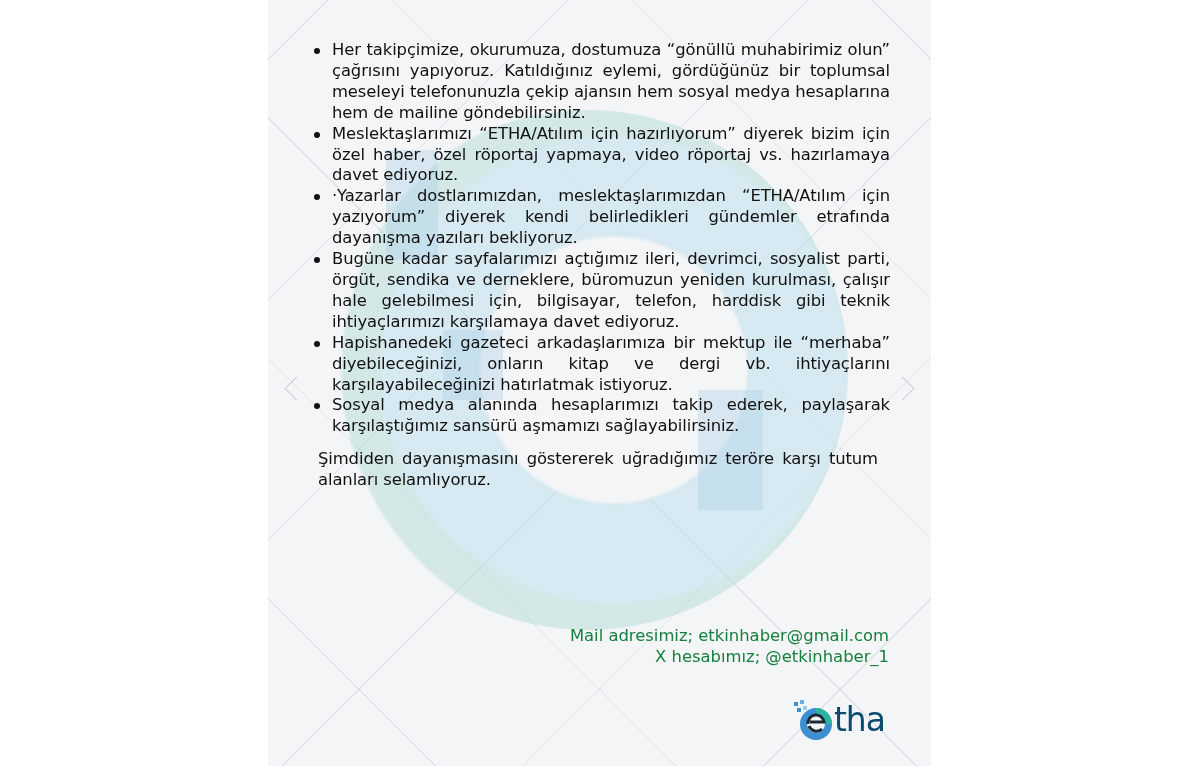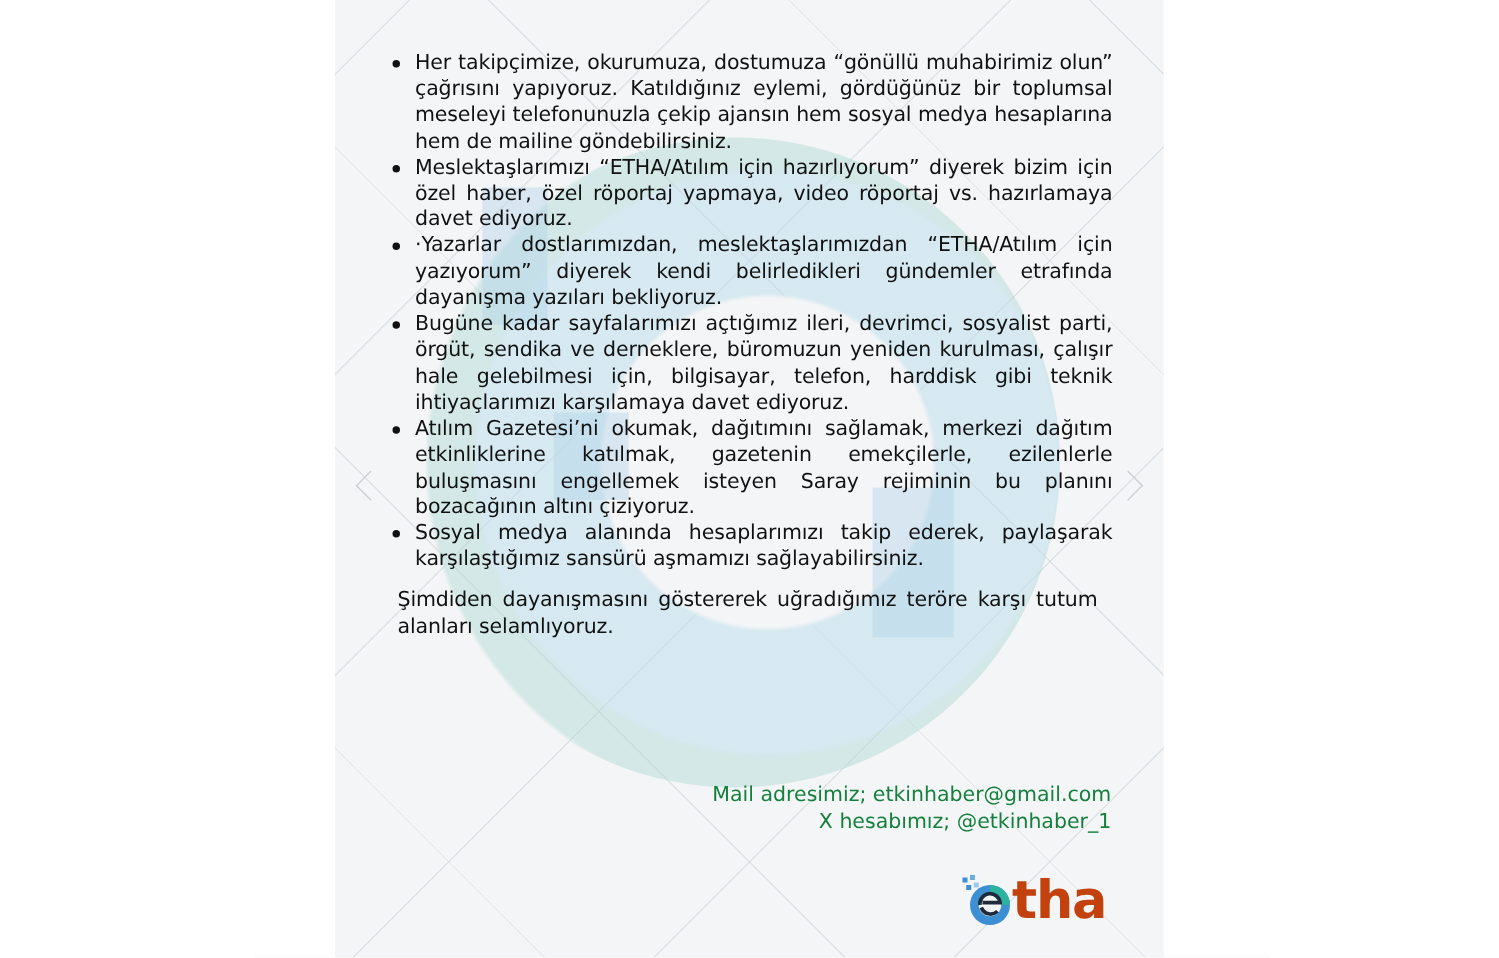--- a/index.html
+++ b/index.html
@@ -12,21 +12,21 @@
     background:radial-gradient(circle at 55% 50%, rgba(244,245,246,1) 0 34%, rgba(190,222,236,.55) 35% 60%, rgba(170,216,212,.45) 61% 70%, rgba(244,245,246,0) 71%);}
   .wm-block{position:absolute;background:rgba(180,212,232,.45);}
   .content{position:absolute;left:38px;top:40px;width:584px;color:#111;font-size:16.4px;line-height:20.9px;letter-spacing:-0.1px;}
   ul{margin:0;padding:0 0 0 26px;list-style:none;}
   li{position:relative;text-align:justify;text-align-last:left;}
   li .bullet{position:absolute;left:-18px;top:8px;width:6px;height:6px;border-radius:50%;background:#111;}
   .closing{text-align:justify;margin:12px;}
   .contact{position:absolute;right:42px;top:625px;text-align:right;font-size:16.4px;line-height:21px;color:#15803d;}
   .logo{position:absolute;right:46px;top:698px;display:flex;align-items:center;}
   .logo-mark{width:42px;height:44px;position:relative;}
-  .logo-text{font-family:"DejaVu Sans",sans-serif;font-weight:bold;font-size:42px;color:#c2410c;letter-spacing:-1px;line-height:44px;}
+  .logo-text{font-family:"DejaVu Sans",sans-serif;font-weight:normal;font-size:33px;color:#0c4a6e;letter-spacing:-1px;line-height:44px;}
   .arrow{position:absolute;top:380px;width:16px;height:16px;border-left:1.5px solid #c9ccd0;border-bottom:1.5px solid #c9ccd0;}
 </style>
 </head>
 <body>
 
 <div class="poster">
   <div class="bg-pattern"></div>
   <div class="watermark"></div>
   <div class="wm-block" style="left:118px;top:150px;width:52px;height:110px;"></div>
   <div class="wm-block" style="left:175px;top:330px;width:60px;height:70px;"></div>
@@ -34,21 +34,21 @@
 
   <div class="arrow" style="left:20px;transform:rotate(45deg);"></div>
   <div class="arrow" style="right:20px;transform:rotate(-135deg);"></div>
 
   <div class="content">
     <ul>
       <li><span class="bullet"></span><span>Her takipçimize, okurumuza, dostumuza “gönüllü muhabirimiz olun” çağrısını yapıyoruz. Katıldığınız eylemi, gördüğünüz bir toplumsal meseleyi telefonunuzla çekip ajansın hem sosyal medya hesaplarına hem de mailine göndebilirsiniz.</span></li>
       <li><span class="bullet"></span><span>Meslektaşlarımızı “ETHA/Atılım için hazırlıyorum” diyerek bizim için özel haber, özel röportaj yapmaya, video röportaj vs. hazırlamaya davet ediyoruz.</span></li>
       <li><span class="bullet"></span><span>·Yazarlar dostlarımızdan, meslektaşlarımızdan “ETHA/Atılım için yazıyorum” diyerek kendi belirledikleri gündemler etrafında dayanışma yazıları bekliyoruz.</span></li>
       <li><span class="bullet"></span><span>Bugüne kadar sayfalarımızı açtığımız ileri, devrimci, sosyalist parti, örgüt, sendika ve derneklere, büromuzun yeniden kurulması, çalışır hale gelebilmesi için, bilgisayar, telefon, harddisk gibi teknik ihtiyaçlarımızı karşılamaya davet ediyoruz.</span></li>
-      <li><span class="bullet"></span><span>Atılım Gazetesi’ni okumak, dağıtımını sağlamak, merkezi dağıtım etkinliklerine katılmak, gazetenin emekçilerle, ezilenlerle buluşmasını engellemek isteyen Saray rejiminin bu planını bozacağının altını çiziyoruz.</span></li>
+      <li><span class="bullet"></span><span>Hapishanedeki gazeteci arkadaşlarımıza bir mektup ile “merhaba” diyebileceğinizi, onların kitap ve dergi vb. ihtiyaçlarını karşılayabileceğinizi hatırlatmak istiyoruz.</span></li>
       <li><span class="bullet"></span><span>Sosyal medya alanında hesaplarımızı takip ederek, paylaşarak karşılaştığımız sansürü aşmamızı sağlayabilirsiniz.</span></li>
     </ul>
     <p class="closing">Şimdiden dayanışmasını göstererek uğradığımız teröre karşı tutum alanları selamlıyoruz.</p>
   </div>
 
   <div class="contact">
     <div>Mail adresimiz; etkinhaber@gmail.com</div>
     <div>X hesabımız; @etkinhaber_1</div>
   </div>
 

